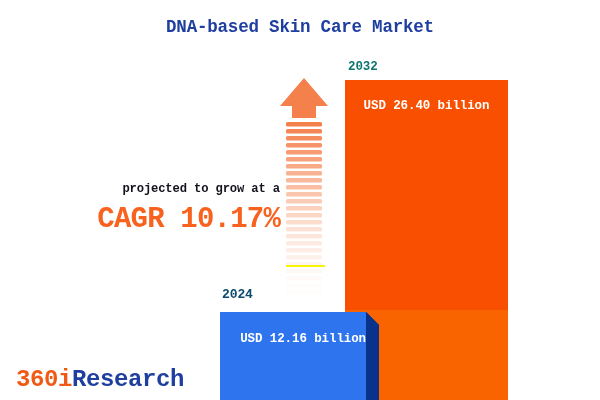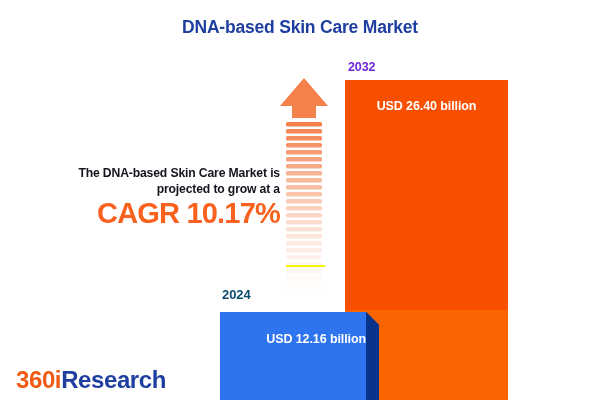--- a/index.html
+++ b/index.html
@@ -14,20 +14,21 @@
     font-family: "Liberation Sans", sans-serif;
     overflow: hidden;
   }
 
   #canvas {
     position: relative;
     width: 508px;
     height: 400px;
     background: #ffffff;
     overflow: hidden;
+    font-family: Liberation Mono, monospace;
   }
 
   
   #chart-title {
     position: absolute;
     left: 0;
     top: 17px;
     width: 600px;
     text-align: center;
     font-size: 17.5px;
@@ -45,20 +46,21 @@
     text-align: right;
   }
   #cagr-lead {
     font-size: 12.2px;
     font-weight: bold;
     color: #14141e;
     line-height: 16px;
     letter-spacing: -0.15px;
   }
   #cagr-value {
+    margin-top: 7px;
     font-size: 29px;
     font-weight: bold;
     color: #F8621E;
     letter-spacing: -0.8px;
     line-height: 32px;
   }
 
   
   #logo {
     position: absolute;
@@ -124,21 +126,21 @@
     font-weight: bold;
     color: #ffffff;
     letter-spacing: -0.1px;
   }
   #label-2032-year {
     position: absolute;
     left: 348px;
     top: 60px;
     font-size: 12.5px;
     font-weight: bold;
-    color: #6d28d9;
+    color: #0f766e;
     letter-spacing: -0.1px;
   }
 
   
   #bar-2024 {
     left: 220px;
     top: 312px;
     width: 172px;
     height: 88px;
   }
@@ -188,21 +190,21 @@
 </style>
 </head>
 <body>
 
 <div id="canvas">
 
   <div id="chart-title">DNA-based Skin Care Market</div>
 
   <div id="cagr-block">
     <div id="cagr-lead">
-      <span>The DNA-based Skin Care Market is</span><br>
+      <br>
       <span>projected to grow at a</span>
     </div>
     <div id="cagr-value">CAGR 10.17%</div>
   </div>
 
   <div id="growth-arrow">
     <svg width="52" height="220" viewBox="0 0 52 220" xmlns="http://www.w3.org/2000/svg">
 
       <path d="M26 2 L50 30 L38 30 L38 42 L14 42 L14 30 L2 30 Z" fill="#F4804C"></path>
 

